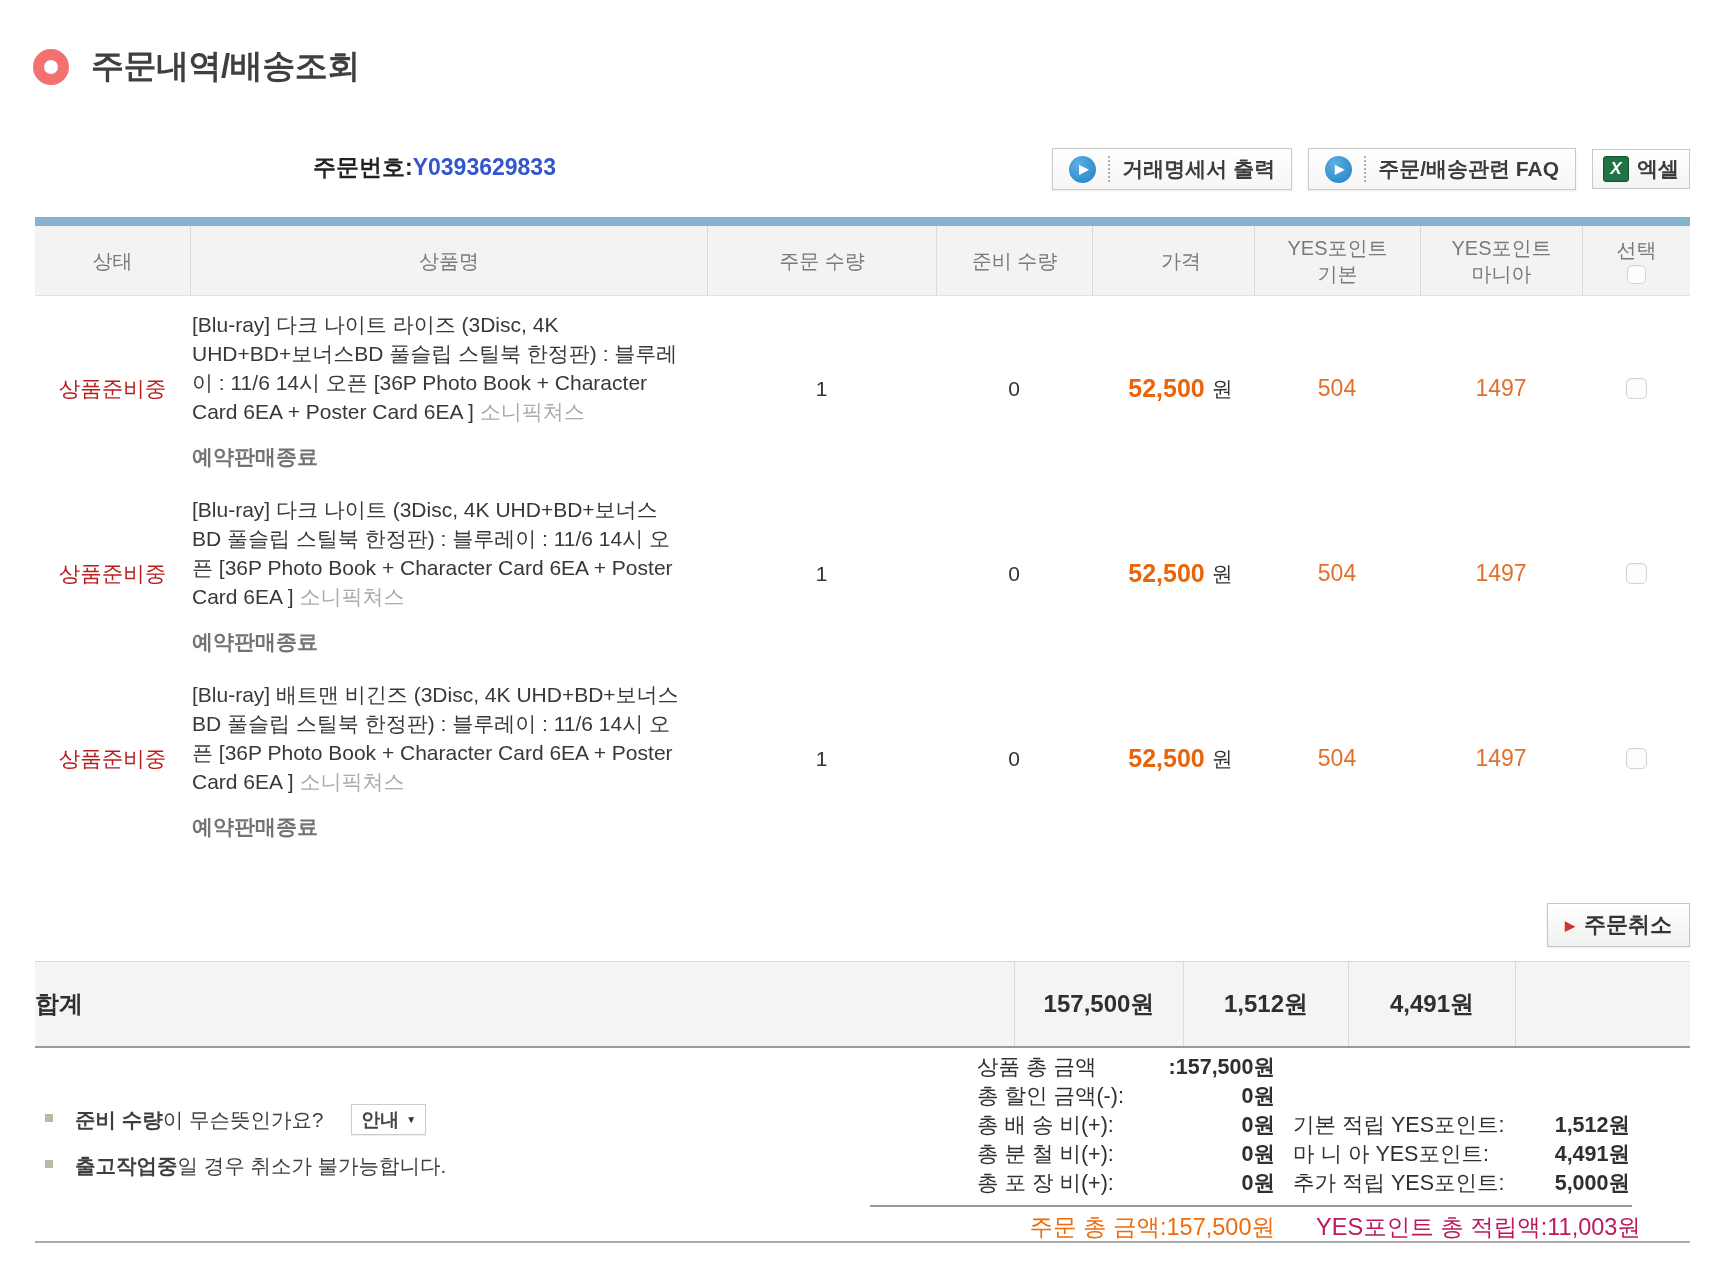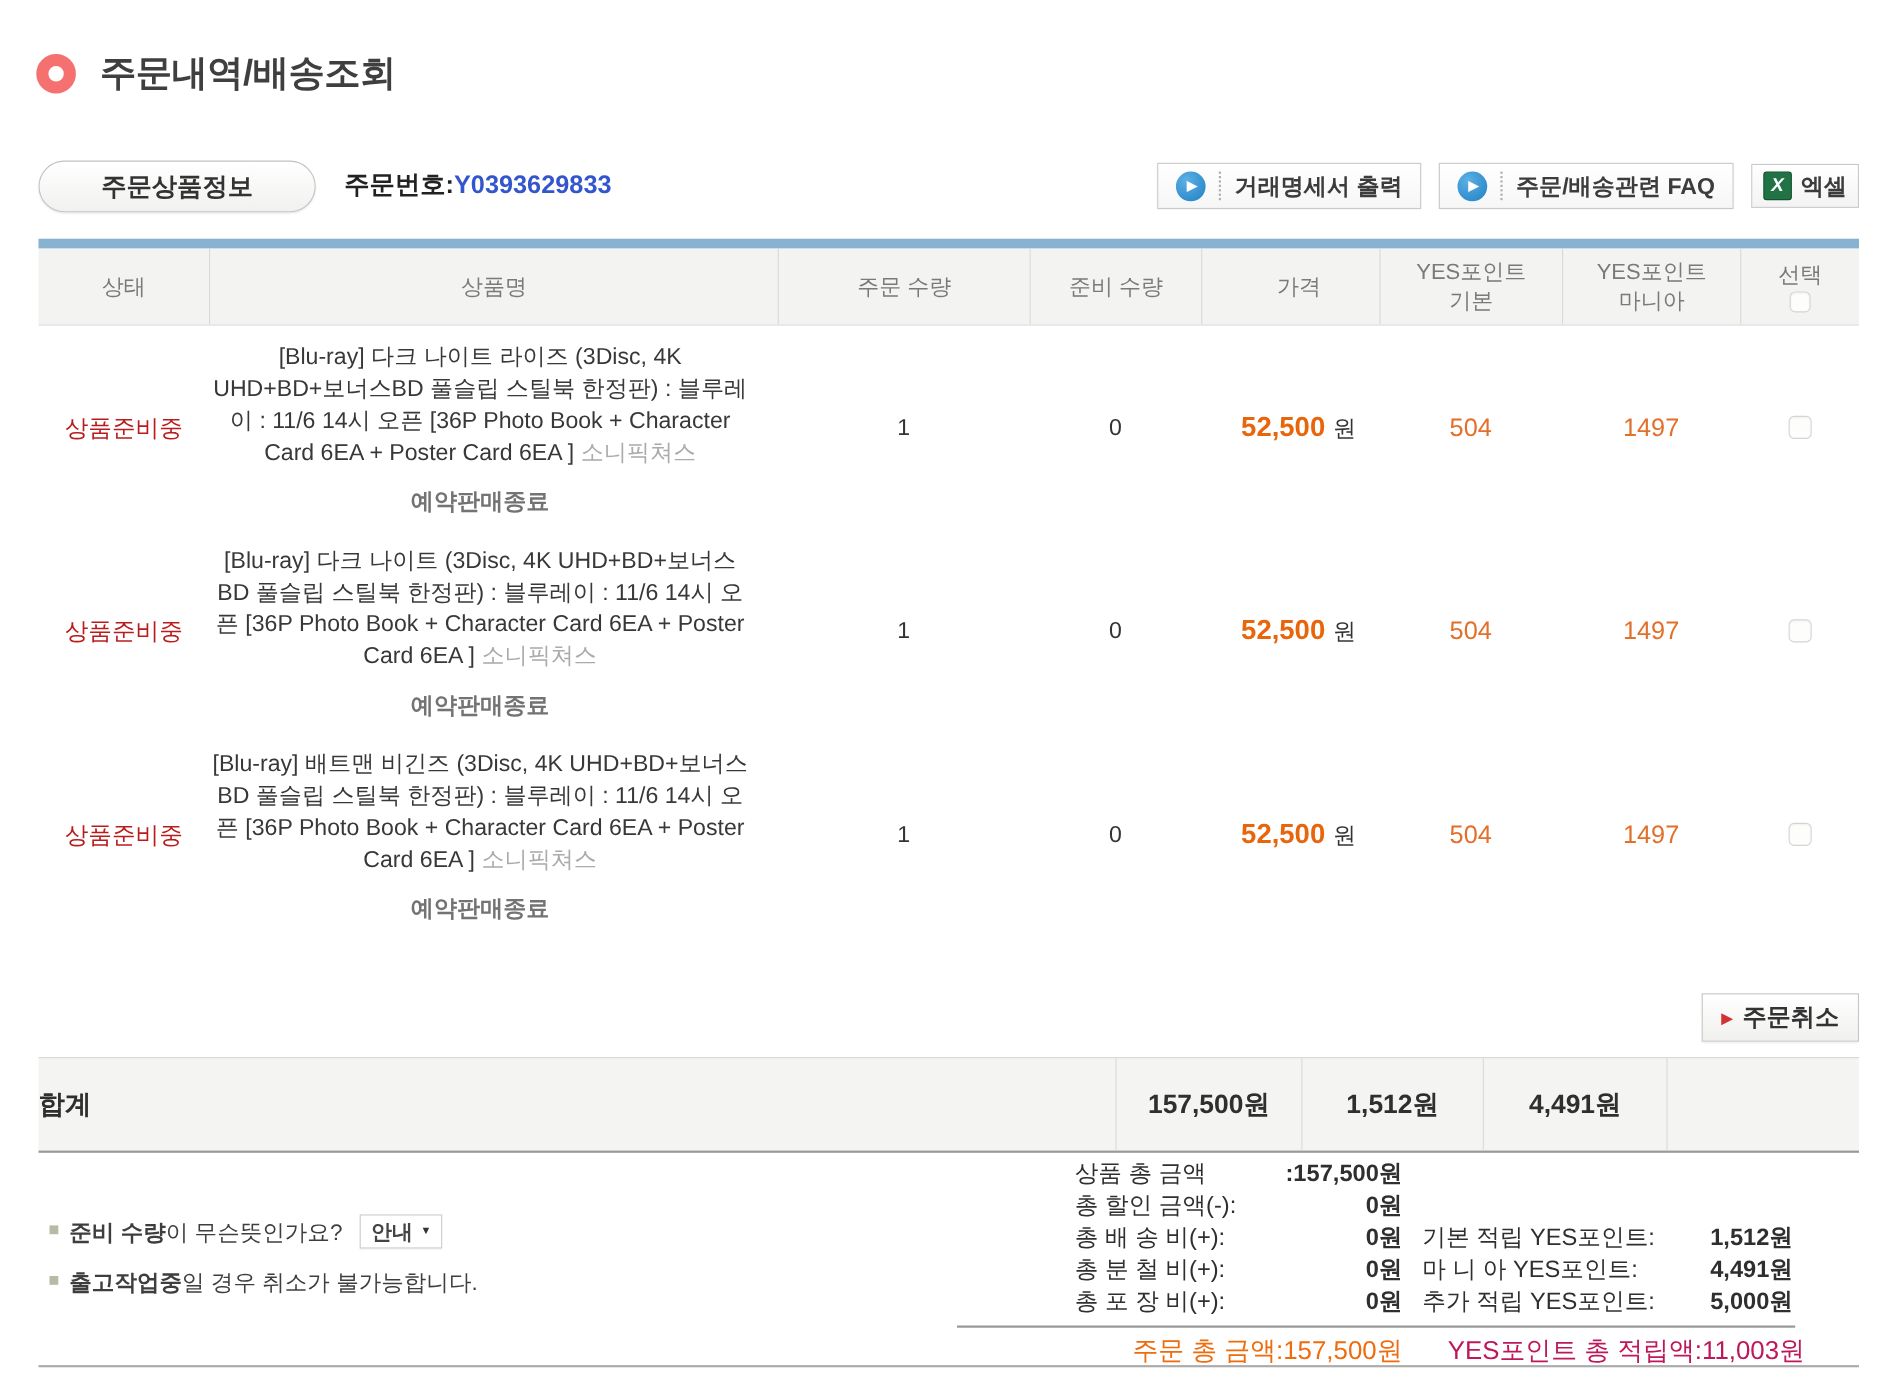--- a/index.html
+++ b/index.html
@@ -30,21 +30,21 @@
     display:flex; align-items:center; gap:8px; padding:0 10px; font-size:21px; font-weight:bold; color:#3c3c3c; cursor:pointer; }
   .excel-icon { width:26px; height:26px; background:#217346; border:1px solid #14532f; border-radius:3px;
     color:#fff; font-size:17px; font-weight:bold; font-style:italic; display:flex; align-items:center; justify-content:center; }
 
   
   .blue-bar { position:absolute; top:217px; left:35px; width:1655px; height:9px; background:#87b2d0; }
   .thead { position:absolute; top:226px; left:35px; width:1655px; height:70px; background:#f3f3f1;
     border-bottom:1px solid #e0e0de; display:flex; color:#7a7a7a; font-size:20px; }
   .th { display:flex; flex-direction:column; align-items:center; justify-content:center; line-height:26px; }
   .th + .th { border-left:1px solid #d9d9d7; }
-  .w-status{width:155px;} .w-name{width:517px;text-align:center;} .w-oqty{width:229px;} .w-rqty{width:156px;}
+  .w-status{width:155px;} .w-name{width:517px;} .w-oqty{width:229px;} .w-rqty{width:156px;}
   .w-price{width:162px;padding-left:15px;} .w-pb{width:166px;} .w-pm{width:162px;} .w-sel{width:108px;}
 
   input[type=checkbox] { appearance:none; -webkit-appearance:none; width:21px; height:21px;
     border:1px solid #d4d4d2; border-radius:5px; background:#fdfdfc; box-shadow:inset 0 1px 2px rgba(0,0,0,.05); cursor:pointer; }
   .thead input[type=checkbox] { width:19px; height:19px; margin-top:2px; }
 
   
   .tbody { position:absolute; top:296px; left:35px; width:1655px; }
   .prow { display:flex; align-items:center; min-height:176px; }
   .cell { display:flex; align-items:center; justify-content:center; }
@@ -69,21 +69,21 @@
   .totals { position:absolute; top:961px; left:35px; width:1655px; height:87px; background:#f4f4f2;
     border-top:1px solid #d8d8d6; border-bottom:2px solid #9a9a9a; display:flex; align-items:center;
     font-size:24px; font-weight:bold; color:#2f2f2f; }
   .tot-label { width:979px; padding-right:20px; }
   .tot-cell { text-align:center; border-left:1px solid #dadad8; align-self:stretch; display:flex; align-items:center; justify-content:center; }
   .tc1{width:169px;} .tc2{width:165px;} .tc3{width:167px;} .tc4{width:175px;}
 
   
   .bottom { position:absolute; top:1050px; left:35px; width:1655px; height:193px; border-bottom:2px solid #ababab; }
   .notes { position:absolute; left:10px; top:54px; font-size:20.5px; color:#3e3e3e; }
-  .note-line { display:flex; align-items:center; gap:10px; margin-bottom:17px; }
+  .note-line { display:flex; align-items:center; gap:22px; margin-bottom:17px; }
   .bullet { width:8px; height:8px; background:#b9b9a5; margin-top:-4px; }
   .note-line b { font-weight:bold; }
   .btn-guide { margin-left:6px; height:31px; border:1px solid #cccccc; background:#fff; display:inline-flex;
     align-items:center; gap:7px; padding:0 9px; font-size:19px; font-weight:bold; color:#444;
     box-shadow:0 1px 1px rgba(0,0,0,.07); cursor:pointer; }
   .btn-guide .tri { font-size:10px; color:#333; }
 
   .summary { position:absolute; left:800px; top:3px; width:855px; }
   .srow { display:flex; line-height:29px; font-size:21.5px; color:#2f2f2f; }
   .sl  { width:310px; padding-left:142px; }
@@ -97,23 +97,20 @@
 </style>
 </head>
 <body>
 
 <div class="page-title">
   <div class="ring-icon"></div>
   <h1>주문내역/배송조회</h1>
 </div>
 
 <div class="toolbar">
-  <div class="tab-pill">
-    <span>주문상품정보</span>
-  </div>
   <div class="order-no">
     <span class="lbl">주문번호:</span><span class="val">Y0393629833</span>
   </div>
   <div class="tb-buttons">
     <div class="btn-big">
       <span class="play-icon">▶</span>
       <span class="dot-sep"></span>
       <span>거래명세서 출력</span>
     </div>
     <div class="btn-big">

